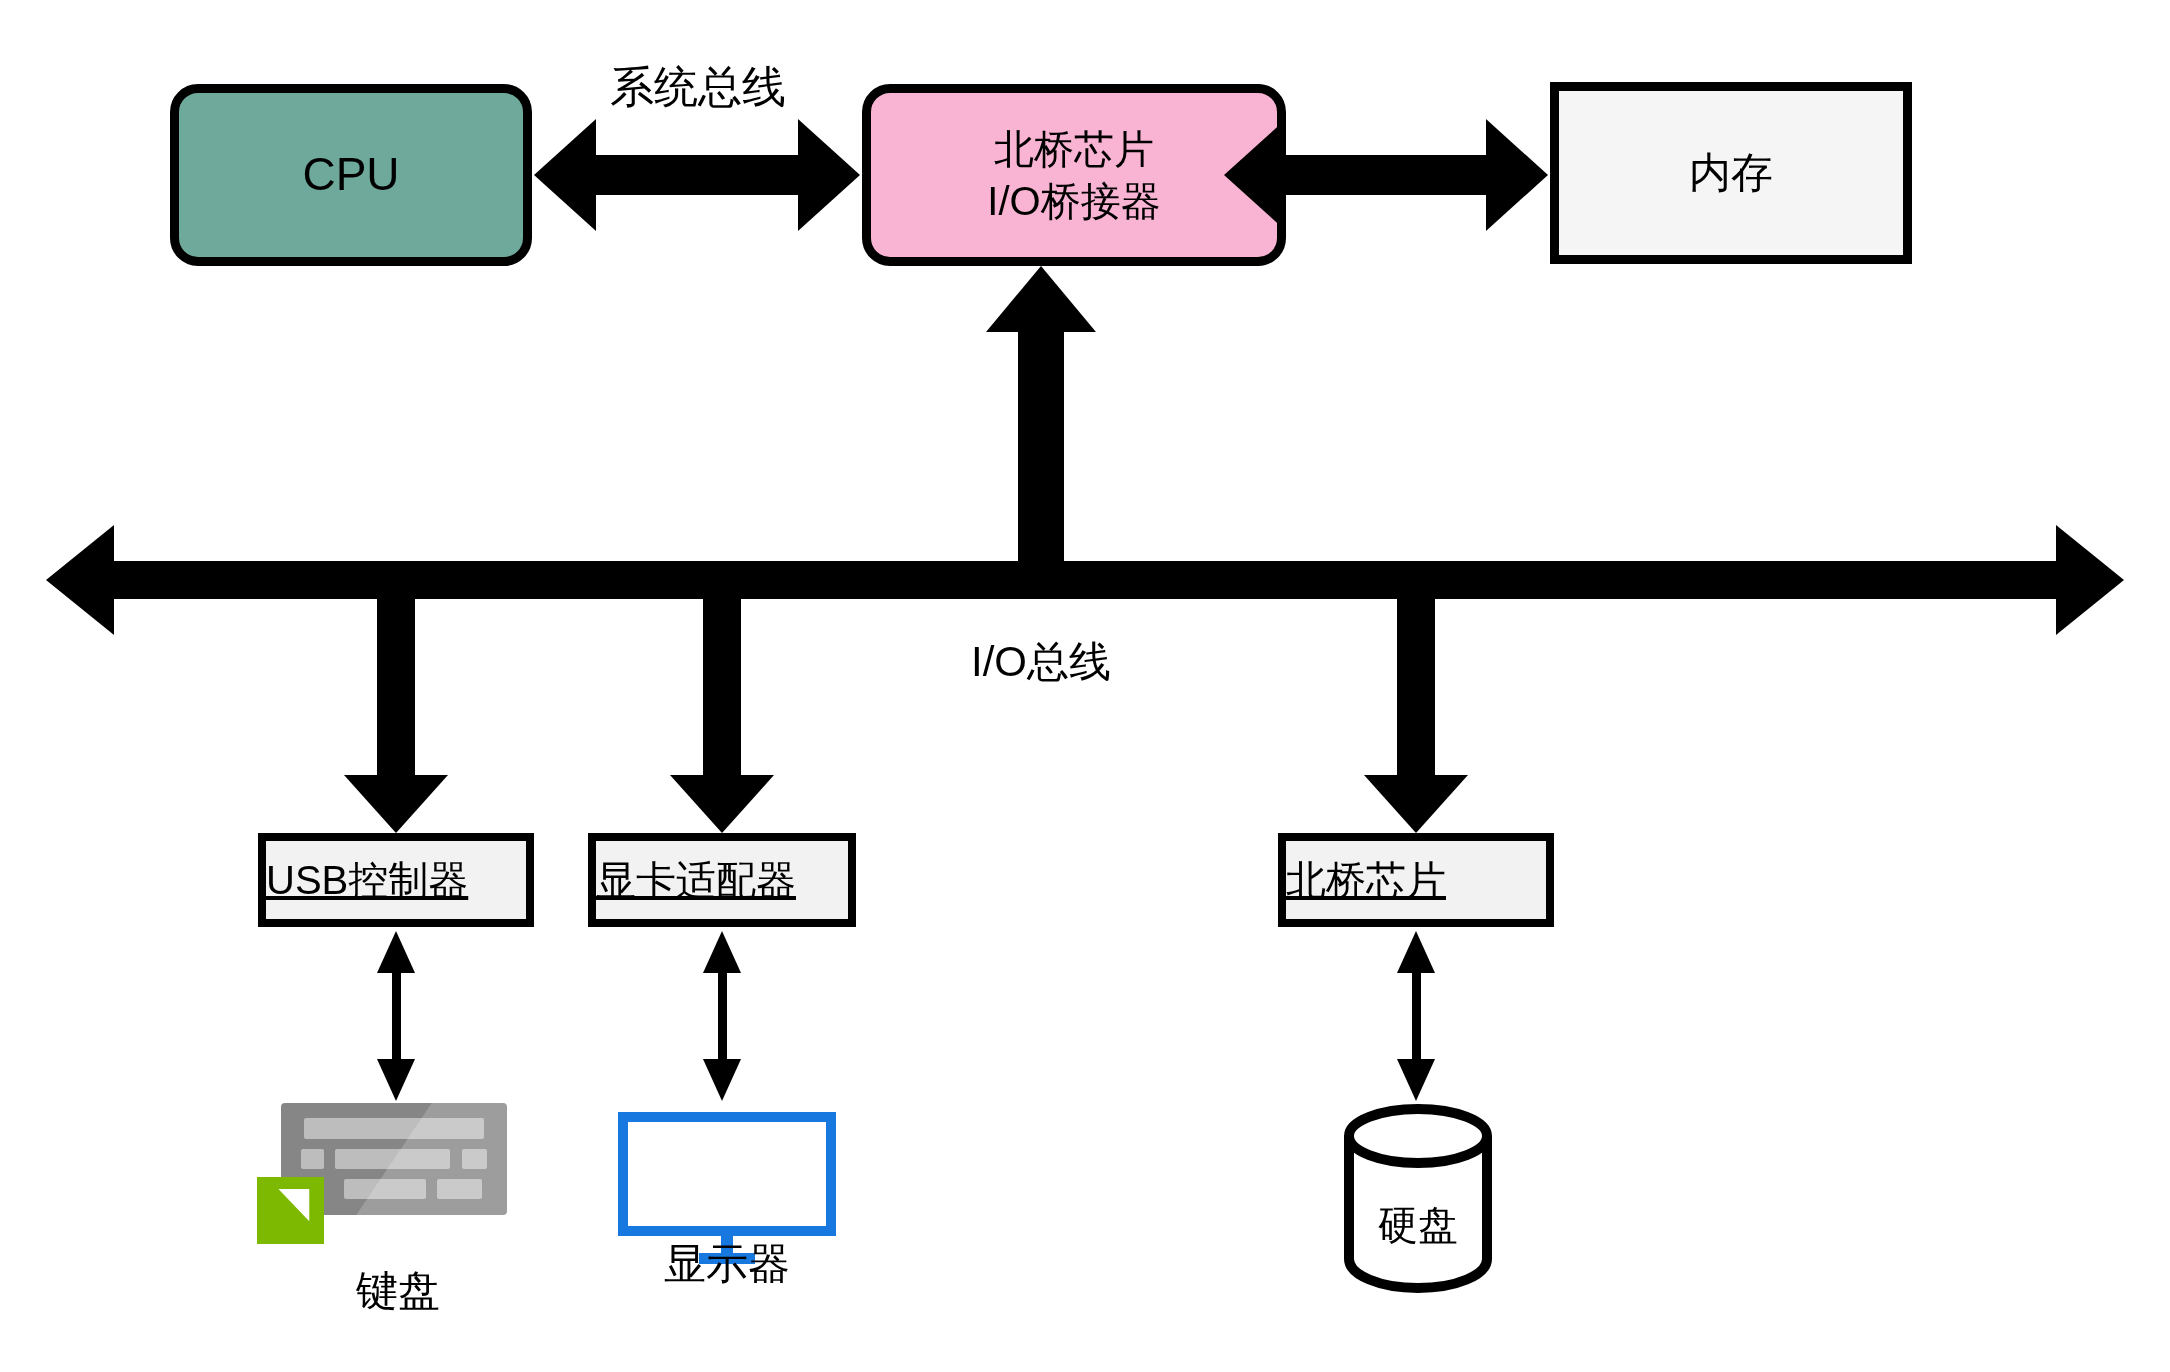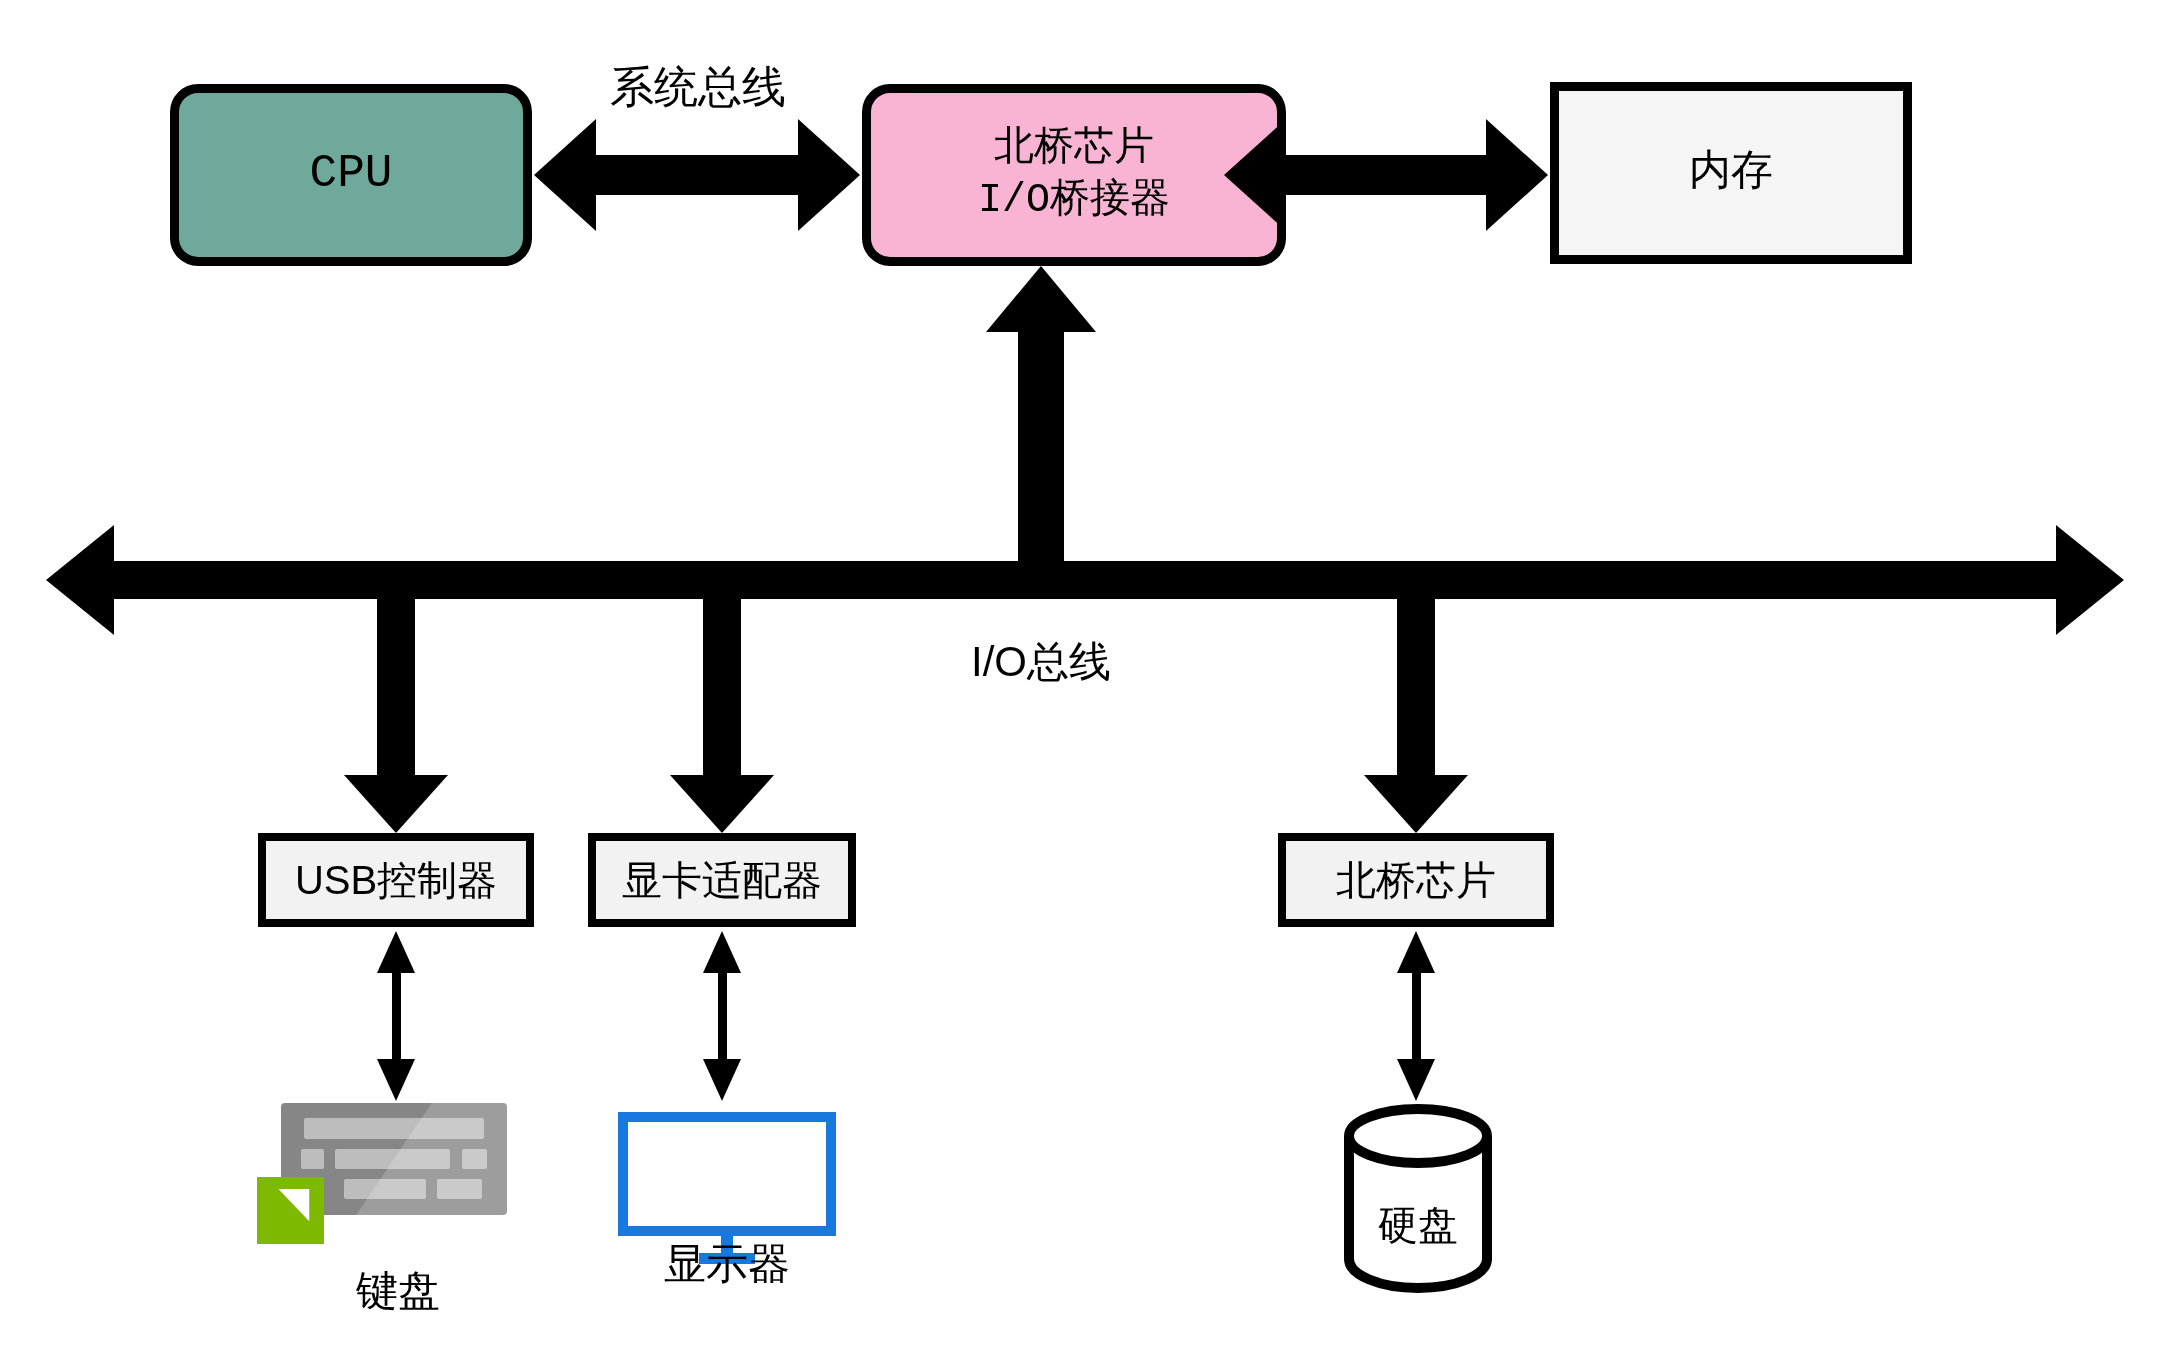--- a/index.html
+++ b/index.html
@@ -11,33 +11,32 @@
     color:#000;
     overflow:hidden;
   }
   
   .node{
     position:absolute;
     box-sizing:border-box;
     border:9px solid #000;
     display:flex;flex-direction:column;align-items:center;justify-content:center;
     line-height:1.3;
-    font-family:Liberation Mono, monospace;
   }
   .rounded{border-radius:28px;}
   #cpu-box{left:170px;top:84px;width:362px;height:182px;background:#6FA99B;font-size:46px;}
   #nb-box{left:862px;top:84px;width:424px;height:182px;background:#F9B4D3;font-size:40px;}
   #mem-box{left:1550px;top:82px;width:362px;height:182px;background:#F5F5F5;font-size:42px;}
   .ctrl{
     position:absolute;
     box-sizing:border-box;
     border:8px solid #000;
     background:#F2F2F2;
-    display:flex;align-items:center;justify-content:center;
-    font-size:40px;top:833px;height:94px;
+    display:flex;align-items:center;
+    font-size:40px;top:833px;height:94px;text-decoration:underline;
   }
   #usb-box{left:258px;width:276px;}
   #gpu-box{left:588px;width:268px;}
   #hdc-box{left:1278px;width:276px;}
   
   .free-label{position:absolute;text-align:center;font-size:44px;}
   #sys-bus-label{left:538px;top:58px;width:320px;}
   #mem-bus-label{left:1228px;top:58px;width:320px;}
   #io-bus-label{left:891px;top:634px;width:300px;font-size:42px;}
   .dev-label{position:absolute;text-align:center;font-size:42px;}

